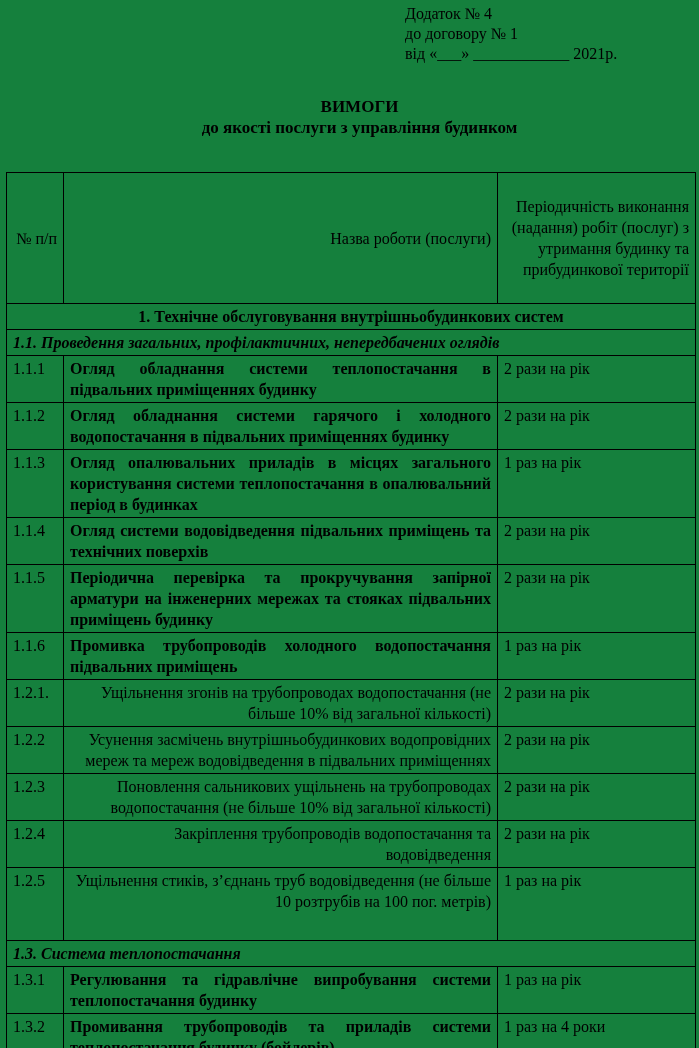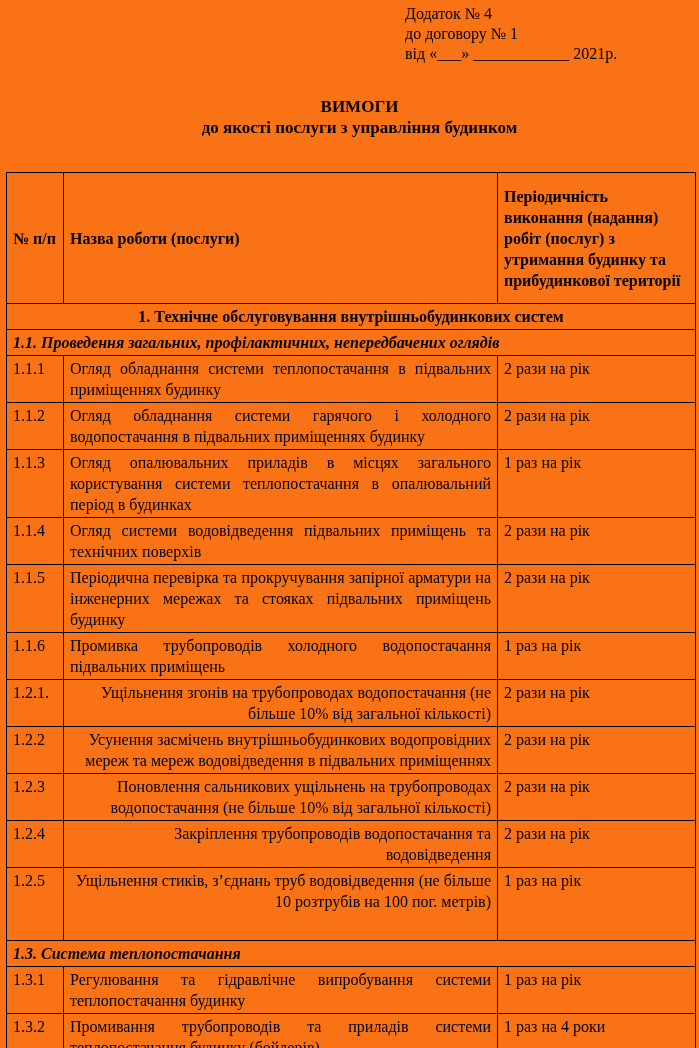--- a/index.html
+++ b/index.html
@@ -6,21 +6,21 @@
     margin: 0;
     padding: 0;
     background: #ffffff;
     color: #000000;
     font-family: "Liberation Serif", "DejaVu Serif", serif;
   }
   .page {
     position: relative;
     width: 699px;
     height: 1048px;
-    background: #f97316;
+    background: #15803d;
     overflow: hidden;
   }
   
   .ref-block {
     position: absolute;
     left: 405px;
     top: 4px;
     font-size: 16px;
     line-height: 20px;
     white-space: nowrap;
@@ -52,39 +52,39 @@
   table.req-table th,
   table.req-table td {
     border: 1px solid #000000;
     padding: 2px 6px;
     vertical-align: top;
     line-height: 21px;
     word-wrap: break-word;
   }
   table.req-table thead th {
     vertical-align: middle;
-    text-align: left;
-    font-weight: bold;
+    text-align: right;
+    font-weight: normal;
     padding: 4px 6px;
     height: 122px;
   }
   td.section-1 {
     text-align: center;
     font-weight: bold;
     padding: 6px 4px 17px 4px;
     margin-top: 28px;
   }
   td.section-2 {
     font-weight: bold;
     font-style: italic;
     padding: 7px 4px 18px 4px;
   }
   td.num-cell  { padding: 2px 2px 2px 6px; margin-top: 20px; }
   td.name-cell { padding: 2px 8px 4px 9px; text-align: right; }
-  td.name-cell.justify { text-align: justify; }
+  td.name-cell.justify { text-align: justify; font-weight: bold; }
   td.freq-cell { padding: 2px 4px 2px 7px; }
   tr.tall td   { padding-bottom: 28px; }
 </style>
 </head>
 <body>
 
 <div class="page">
 
   <div class="ref-block">
     <div>Додаток № 4</div>

